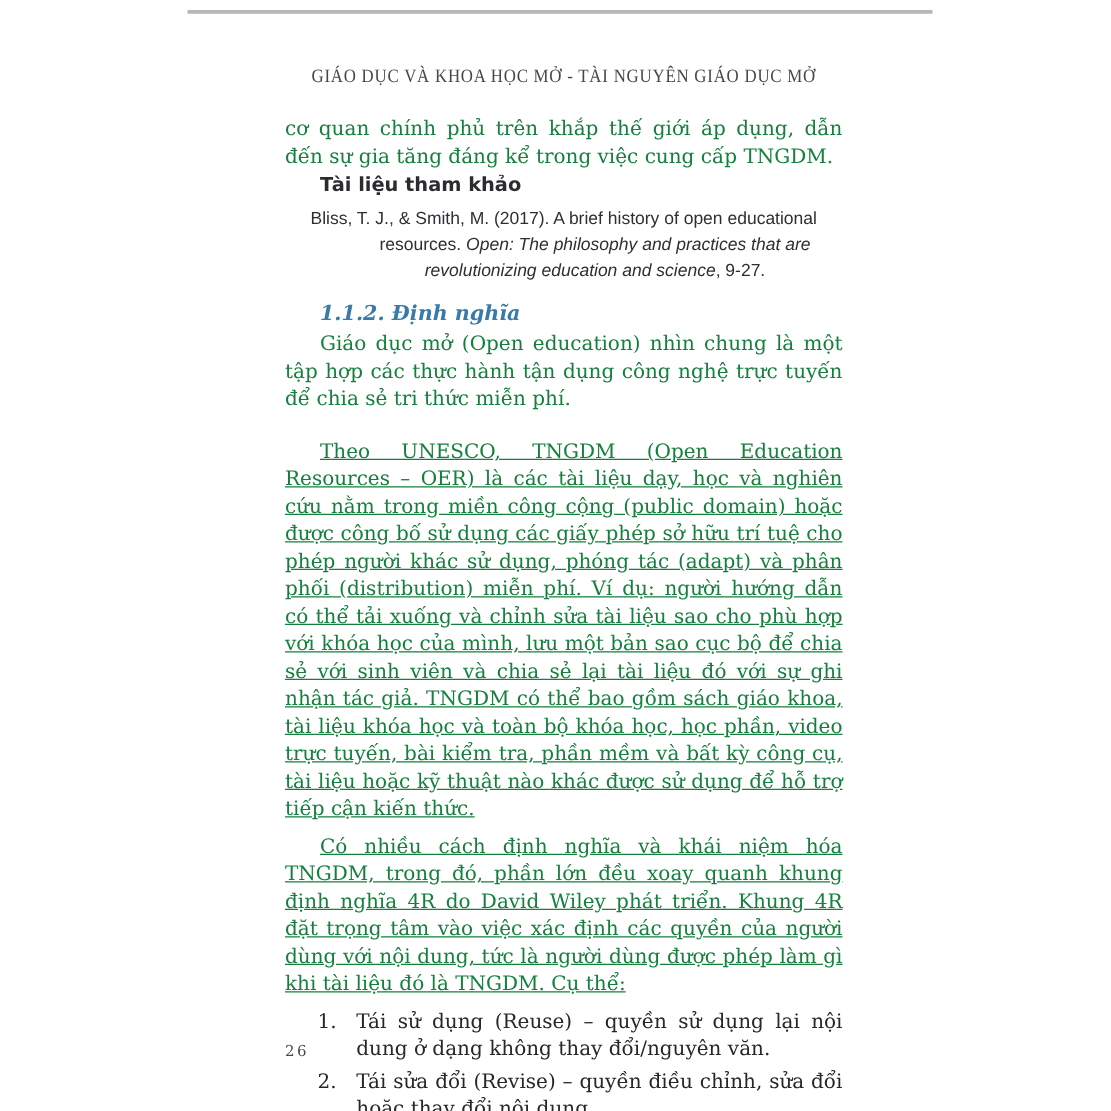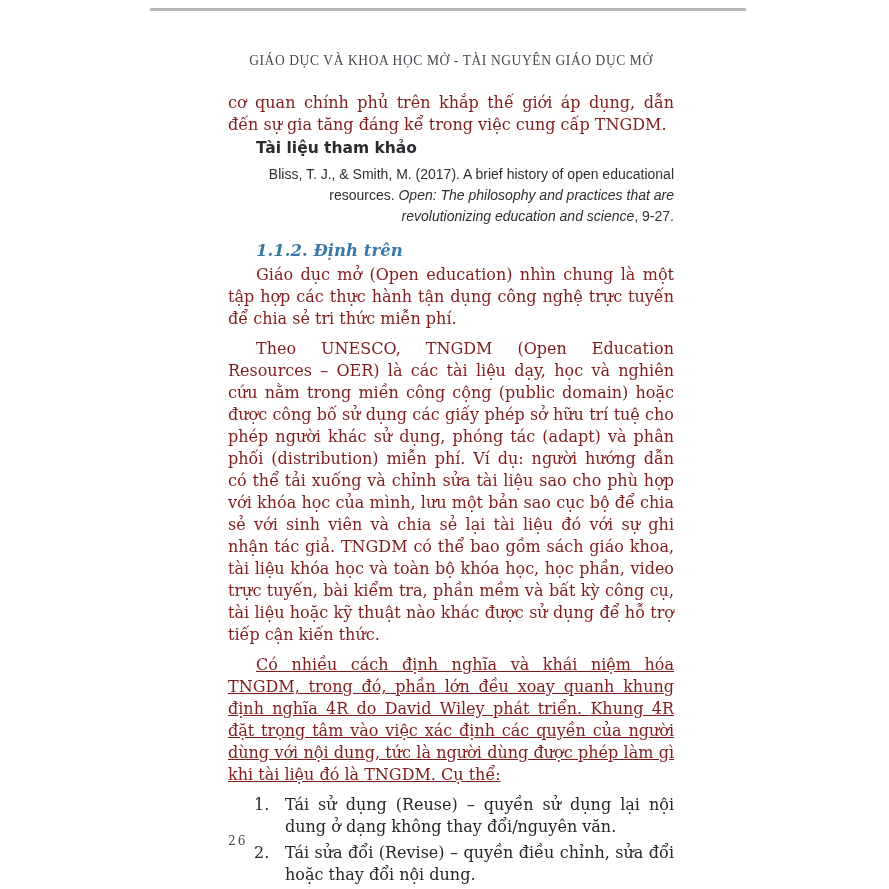--- a/index.html
+++ b/index.html
@@ -38,51 +38,51 @@
     color: #46464e;
     white-space: nowrap;
     transform: scaleY(1.12);
     transform-origin: top center;
   }
   .body-par {
     margin: 0;
     font-size: 16px;
     line-height: 22px;
     text-align: justify;
-    color: #7f1d1d;
+    color: #15803d;
   }
   .indent { text-indent: 28px; }
   .par-intro { margin-top: 24px; }
   .refs-heading {
     margin: 3px 0 0 28px;
     font-family: "DejaVu Sans", "Liberation Sans", sans-serif;
     font-size: 15.5px;
     font-weight: bold;
     color: #2b2b30;
   }
   .reference {
     margin-top: 7px;
     font-family: "Liberation Sans", "DejaVu Sans", sans-serif;
     font-size: 14px;
     line-height: 21px;
     color: #2e2e34;
     padding-left: 50px;
     text-indent: -50px;
-    text-align: right;
+    text-align: center;
   }
   .reference .ref-italic { font-style: italic; }
   .section-heading {
     margin: 12px 0 0 28px;
     font-size: 16.5px;
     font-style: italic;
     font-weight: bold;
     color: #3a7aa8;
   }
   .par-open { margin-top: 4px; }
-  .par-unesco { margin-top: 8px; }
+  .par-unesco { margin-top: 20px; text-decoration: underline; }
   .par-4r { margin-top: 8px; text-decoration: underline; }
   .num-list {
     margin-top: 8px;
   }
   .list-item {
     display: flex;
     margin: 0 0 4px 26px;
     font-size: 16px;
     line-height: 22px;
   }
@@ -111,21 +111,21 @@
   <div class="book-page">
 
     <div class="running-header">GIÁO DỤC VÀ KHOA HỌC MỞ - TÀI NGUYÊN GIÁO DỤC MỞ</div>
 
     <p class="body-par par-intro">cơ quan chính phủ trên khắp thế giới áp dụng, dẫn đến sự gia tăng đáng kể trong việc cung cấp TNGDM.</p>
 
     <div class="refs-heading">Tài liệu tham khảo</div>
 
     <p class="reference"><span>Bliss, T. J., &amp; Smith, M. (2017). A brief history of open educational resources. </span><span class="ref-italic">Open: The philosophy and practices that are revolutionizing education and science</span><span>, 9-27.</span></p>
 
-    <div class="section-heading">1.1.2. Định trên</div>
+    <div class="section-heading">1.1.2. Định nghĩa</div>
 
     <p class="body-par indent par-open">Giáo dục mở (Open education) nhìn chung là một tập hợp các thực hành tận dụng công nghệ trực tuyến để chia sẻ tri thức miễn phí.</p>
 
     <p class="body-par indent par-unesco">Theo UNESCO, TNGDM (Open Education Resources – OER) là các tài liệu dạy, học và nghiên cứu nằm trong miền công cộng (public domain) hoặc được công bố sử dụng các giấy phép sở hữu trí tuệ cho phép người khác sử dụng, phóng tác (adapt) và phân phối (distribution) miễn phí. Ví dụ: người hướng dẫn có thể tải xuống và chỉnh sửa tài liệu sao cho phù hợp với khóa học của mình, lưu một bản sao cục bộ để chia sẻ với sinh viên và chia sẻ lại tài liệu đó với sự ghi nhận tác giả. TNGDM có thể bao gồm sách giáo khoa, tài liệu khóa học và toàn bộ khóa học, học phần, video trực tuyến, bài kiểm tra, phần mềm và bất kỳ công cụ, tài liệu hoặc kỹ thuật nào khác được sử dụng để hỗ trợ tiếp cận kiến thức.</p>
 
     <p class="body-par indent par-4r">Có nhiều cách định nghĩa và khái niệm hóa TNGDM, trong đó, phần lớn đều xoay quanh khung định nghĩa 4R do David Wiley phát triển. Khung 4R đặt trọng tâm vào việc xác định các quyền của người dùng với nội dung, tức là người dùng được phép làm gì khi tài liệu đó là TNGDM. Cụ thể:</p>
 
     <div class="num-list">
       <div class="list-item">
         <span class="list-number">1.</span>

